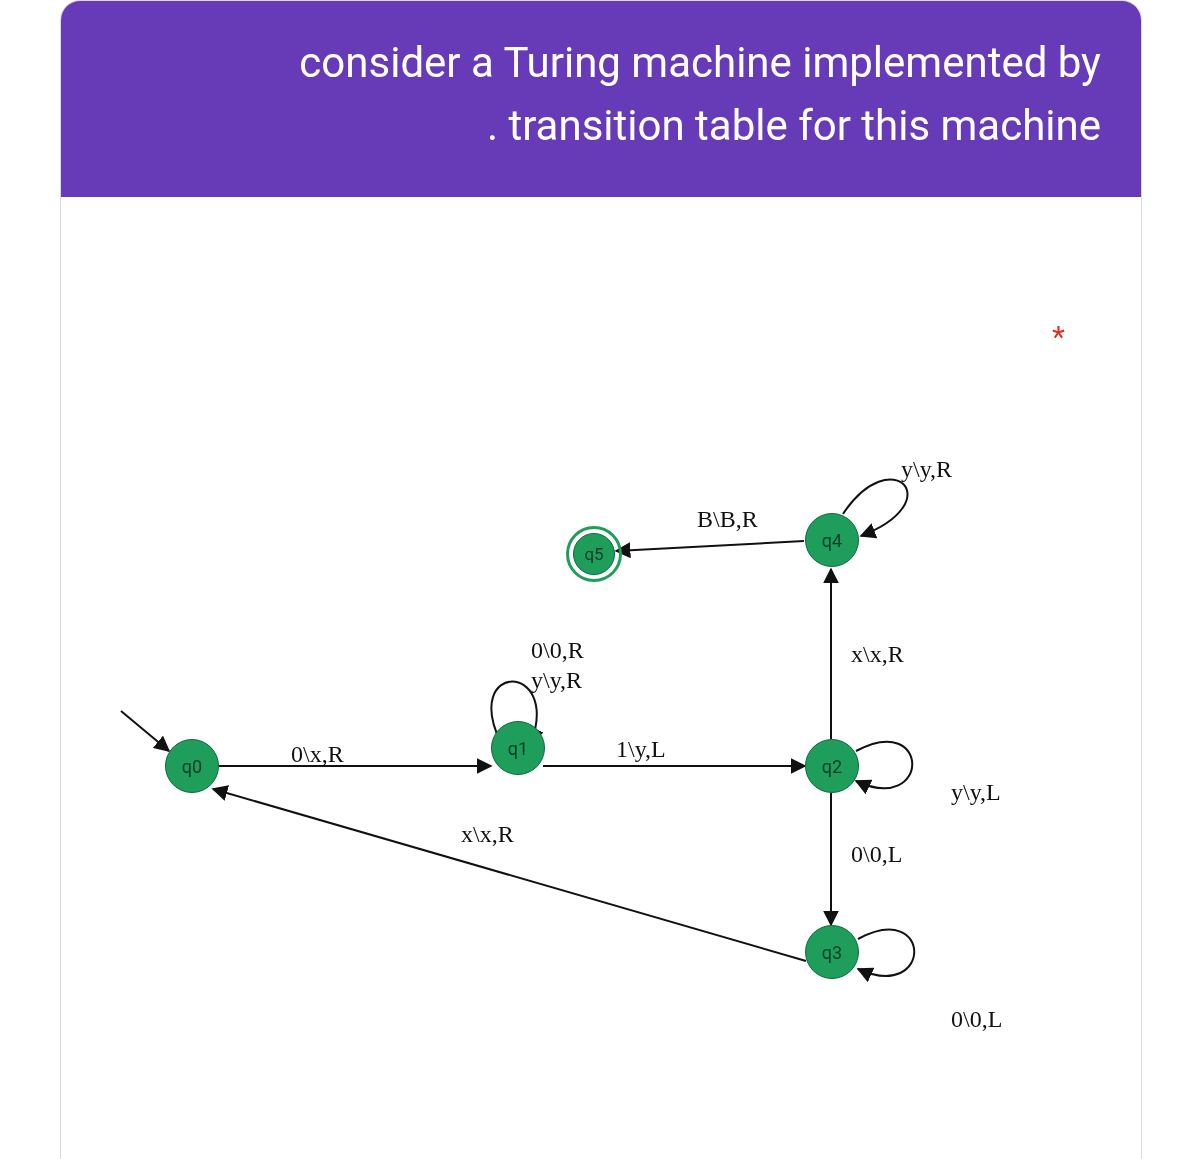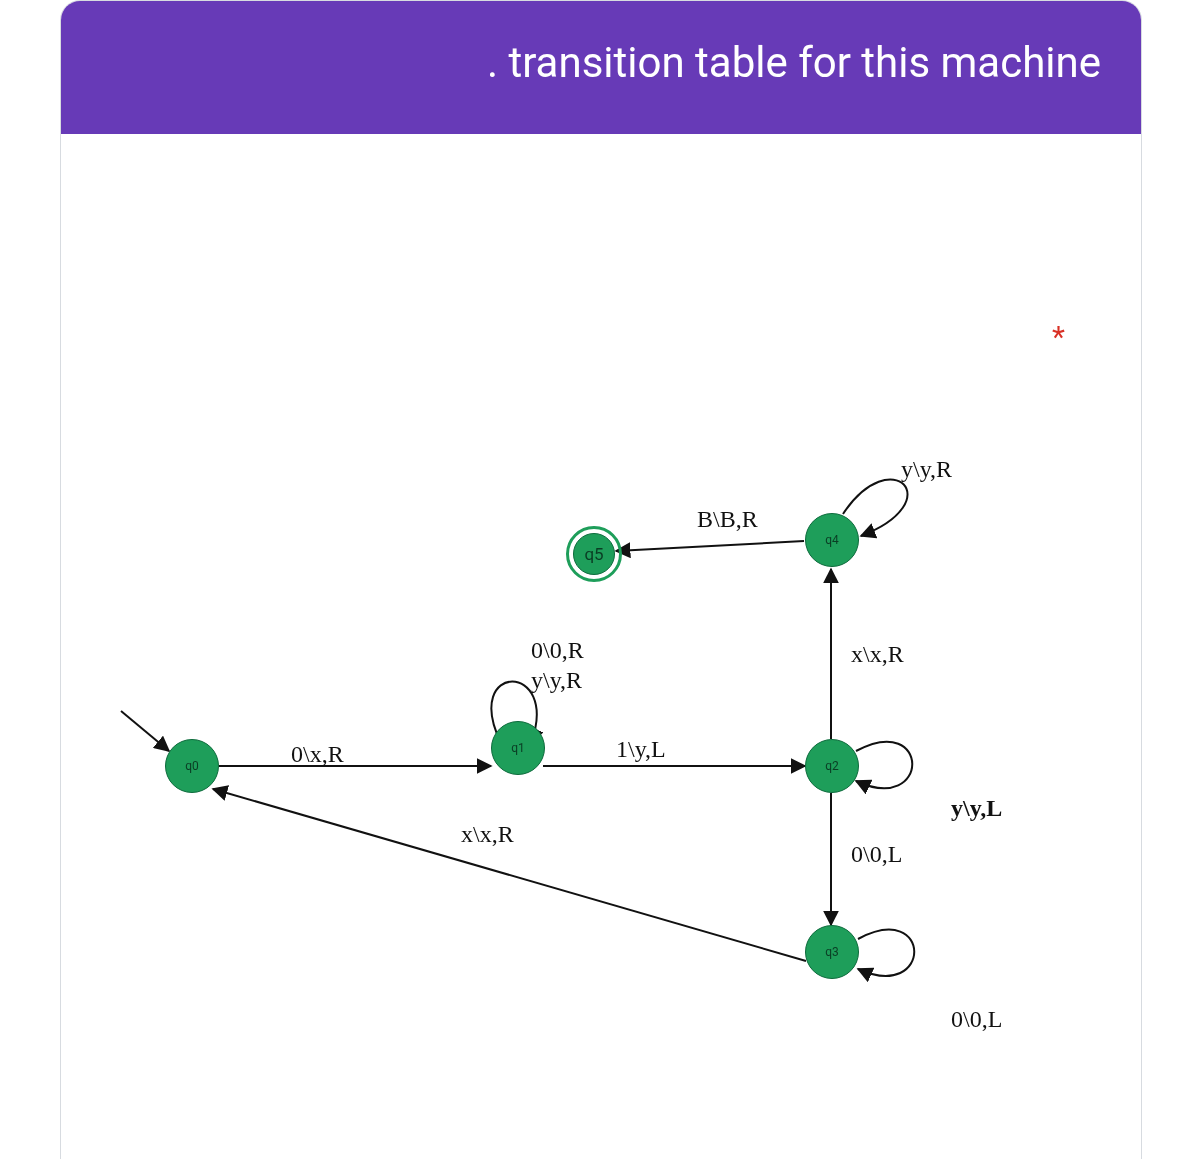--- a/index.html
+++ b/index.html
@@ -46,21 +46,21 @@
     height: 899px;
   }
   .state {
     position: absolute;
     width: 54px;
     height: 54px;
     border-radius: 50%;
     background: #1e9e5a;
     border: 1px solid #0d6b3c;
     color: #0a3d24;
-    font-size: 12px;
+    font-size: 18px;
     display: flex;
     align-items: center;
     justify-content: center;
     box-sizing: border-box;
   }
   .state.small {
     width: 42px;
     height: 42px;
     font-size: 17px;
   }
@@ -90,20 +90,21 @@
     stroke: #111;
     stroke-width: 2;
     fill: none;
   }
 </style>
 </head>
 <body>
 
 <div class="card">
   <div class="header">
+    <div>consider a Turing machine implemented by</div>
     <div>. transition table for this machine</div>
   </div>
 
   <div class="asterisk">*</div>
 
   <div class="diagram">
 
     <svg class="overlay" viewBox="0 0 1080 899">
       <defs>
         <marker id="arr" viewBox="0 0 10 10" refX="9" refY="5" markerWidth="8" markerHeight="8" orient="auto-start-reverse">
@@ -150,21 +151,21 @@
       <span>q4</span>
     </div>
     <div class="state small final" style="left:512px; top:272px;">
       <span>q5</span>
     </div>
 
     <div class="label" style="left:230px; top:480px;">0\x,R</div>
     <div class="label" style="left:470px; top:376px;">0\0,R</div>
     <div class="label" style="left:470px; top:406px;">y\y,R</div>
     <div class="label" style="left:555px; top:475px;">1\y,L</div>
-    <div class="label" style="left:890px; top:534px;font-weight:bold;">y\y,L</div>
+    <div class="label" style="left:890px; top:518px;">y\y,L</div>
     <div class="label" style="left:790px; top:580px;">0\0,L</div>
     <div class="label" style="left:790px; top:380px;">x\x,R</div>
     <div class="label" style="left:890px; top:745px;">0\0,L</div>
     <div class="label" style="left:400px; top:560px;">x\x,R</div>
     <div class="label" style="left:840px; top:195px;">y\y,R</div>
     <div class="label" style="left:600px; top:245px;margin-left:36px;">B\B,R</div>
 
   </div>
 </div>
 

